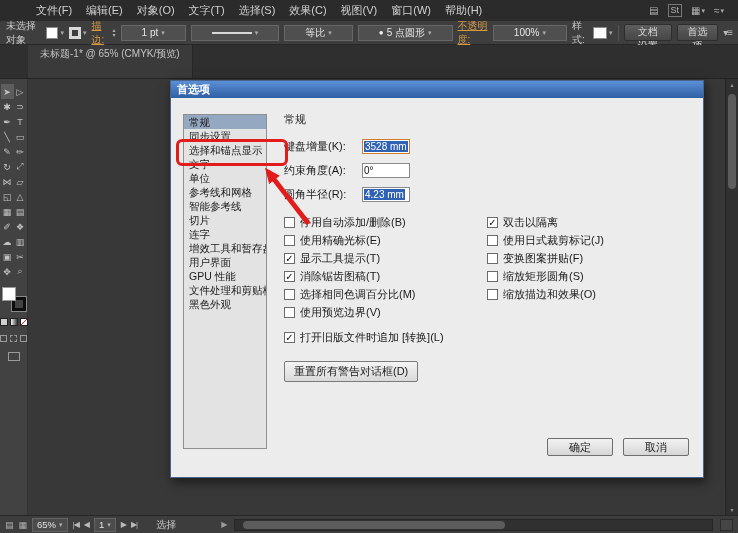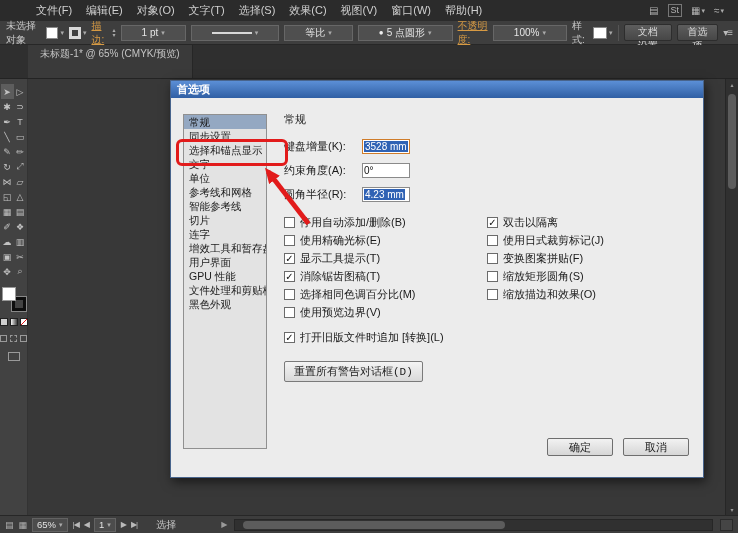--- a/index.html
+++ b/index.html
@@ -75,21 +75,21 @@
 .f-input{width:48px;height:15px;background:#fff;border:1px solid #8a8a8a;font-size:10px;display:flex;align-items:center;padding:0 1px;overflow:hidden;white-space:nowrap;}
 .f-input.focus{border:1px solid #cf7c2a;}
 .sel-blue{background:#2f62b4;color:#fff;padding:0 1px;}
 .cb-area{display:flex;margin-top:12px;}
 .cb-col.left{width:203px;flex:none;}
 .cb-col.right{flex:1;}
 .cb-row{display:flex;align-items:center;height:17px;margin-bottom:1px;}
 .cb-row.gap{margin-top:8px;}
 .cb{width:11px;height:11px;background:#fff;border:1px solid #6b6b6b;margin-right:5px;font-size:10px;line-height:9px;text-align:center;font-weight:bold;color:#111;flex:none;}
 .cb-label{font-size:11px;color:#1a1a1a;white-space:nowrap;}
-.reset-btn{margin-top:14px;background:linear-gradient(#f4f4f4,#d9d9d9);border:1px solid #7a7a7a;border-radius:2px;font-size:11px;color:#1a1a1a;padding:2px 9px;font-family:Liberation Mono, monospace;}
+.reset-btn{margin-top:14px;background:linear-gradient(#f4f4f4,#d9d9d9);border:1px solid #7a7a7a;border-radius:2px;font-size:11px;color:#1a1a1a;padding:2px 9px;font-family:Liberation Sans, sans-serif;}
 .dlg-footer{position:absolute;right:14px;bottom:23px;display:flex;gap:10px;}
 .dlg-btn{width:66px;height:18px;background:linear-gradient(#f2f2f2,#d6d6d6);border:1px solid #6e6e6e;border-radius:2px;font-size:11px;color:#1a1a1a;font-family:inherit;display:flex;align-items:center;justify-content:center;}
 
 
 .annot-box{position:absolute;left:148px;top:60px;width:112px;height:27px;border:3px solid #e21b1b;border-radius:6px;z-index:40;pointer-events:none;}
 .annot-arrow{position:absolute;left:0;top:0;width:100%;height:100%;z-index:40;pointer-events:none;}
 
 
 .statusbar{height:18px;background:#3d3d3d;border-top:1px solid #272727;display:flex;align-items:center;gap:5px;padding:0 5px;flex:none;color:#c6c6c6;font-size:10px;}
 .status-icon{font-size:9px;color:#b0b0b0;}

